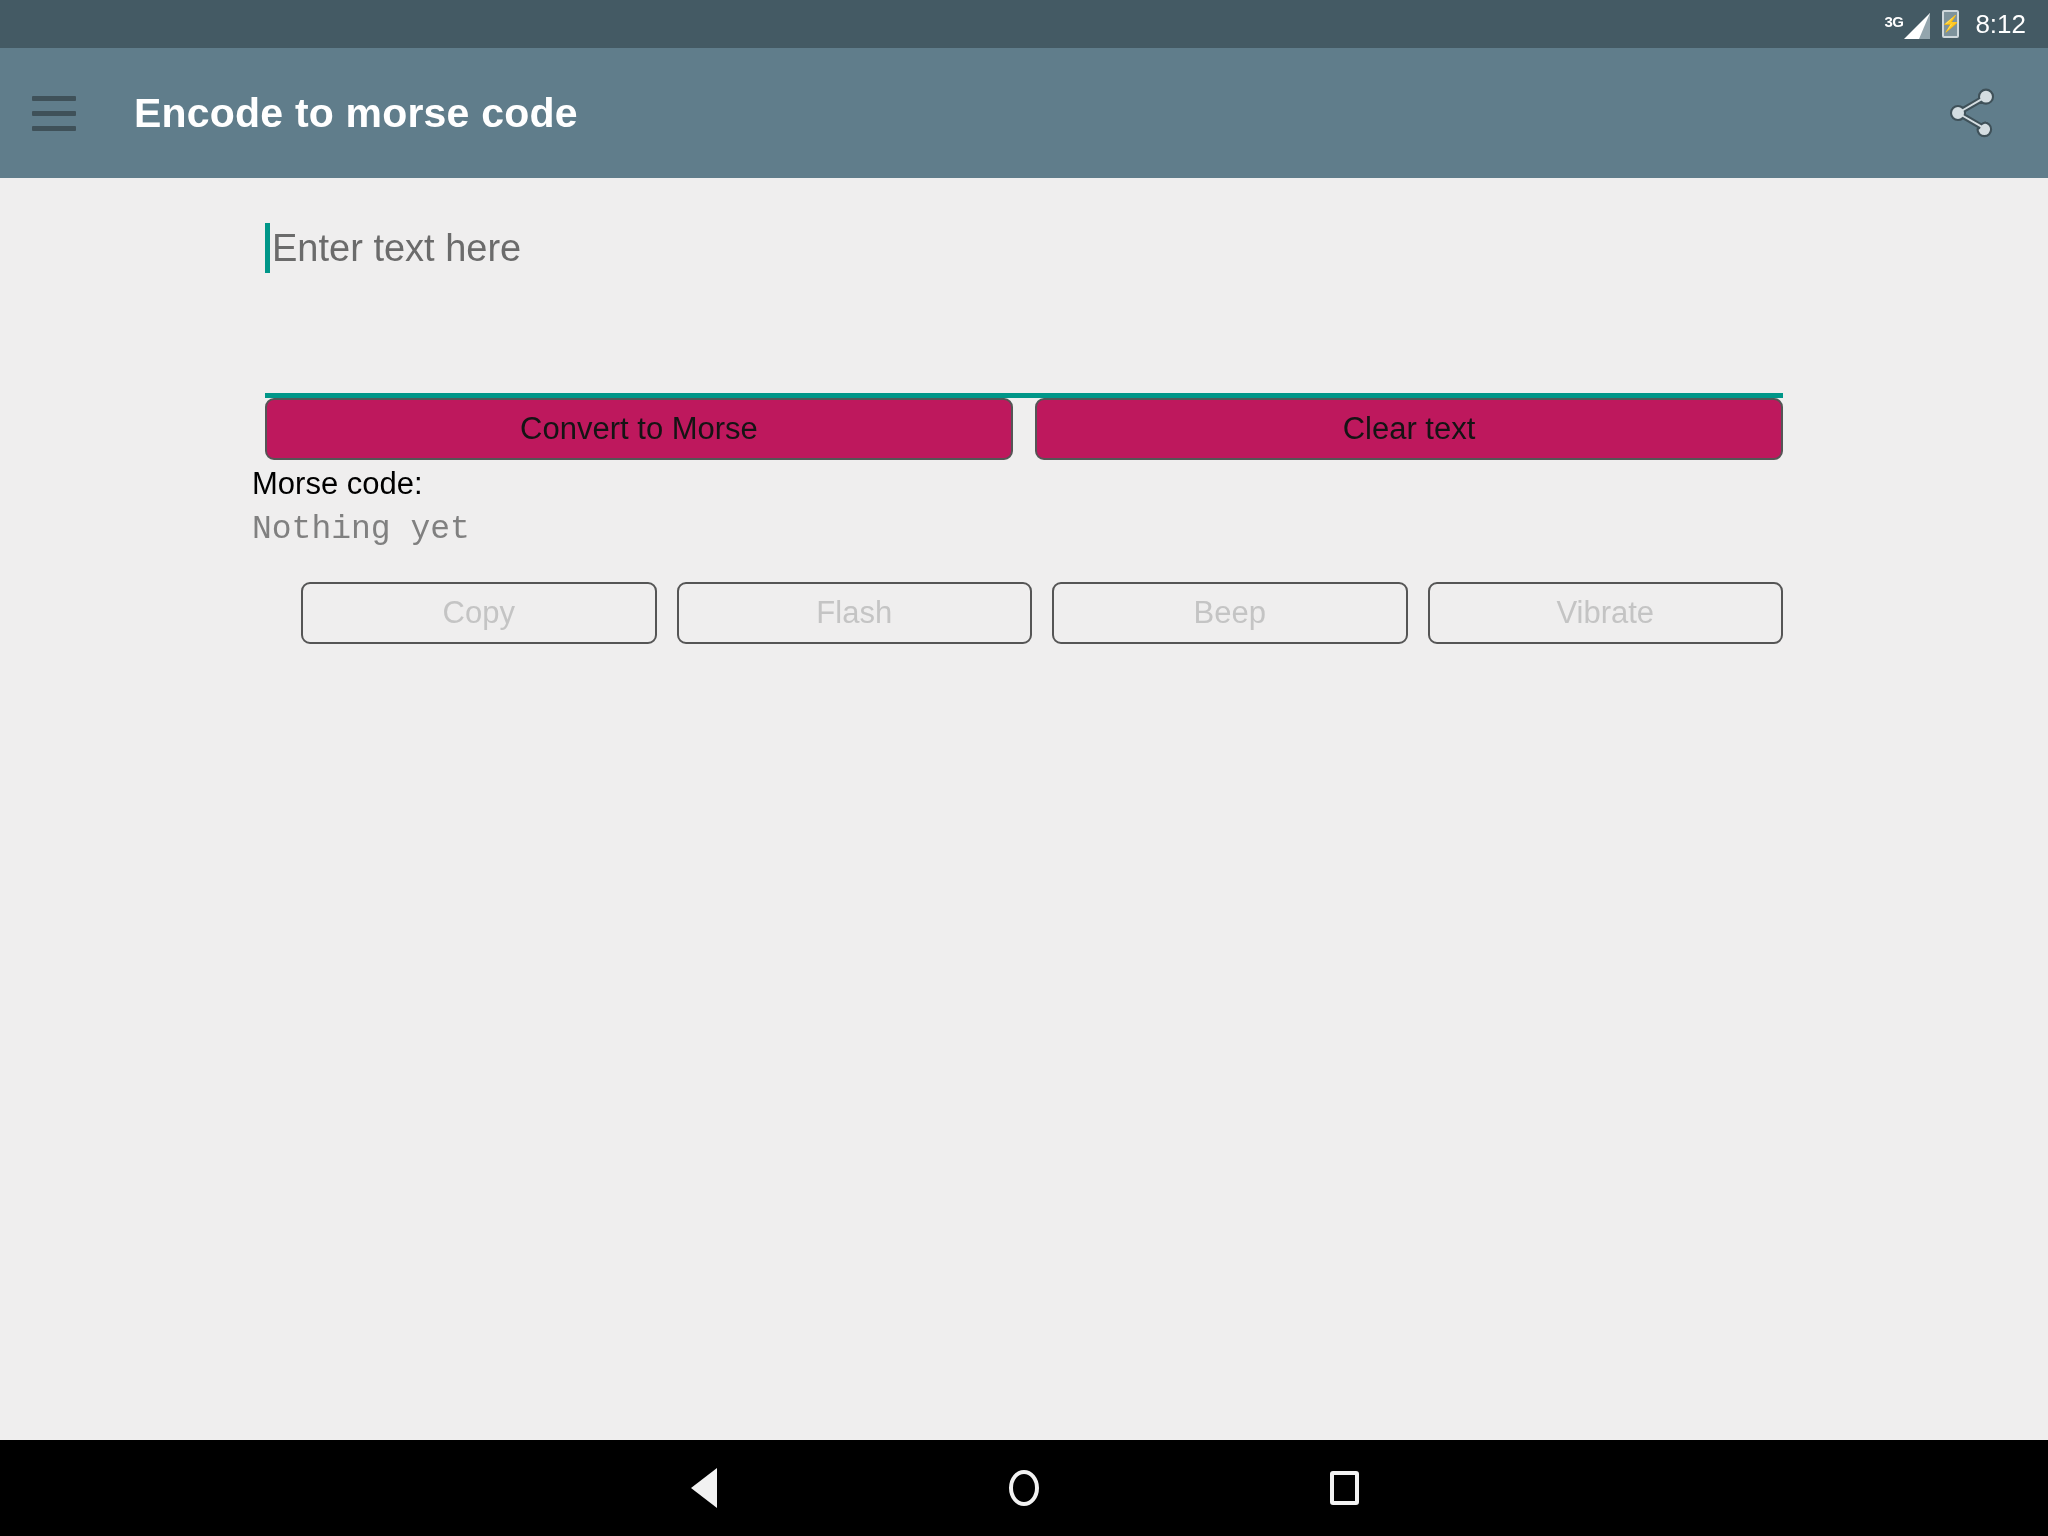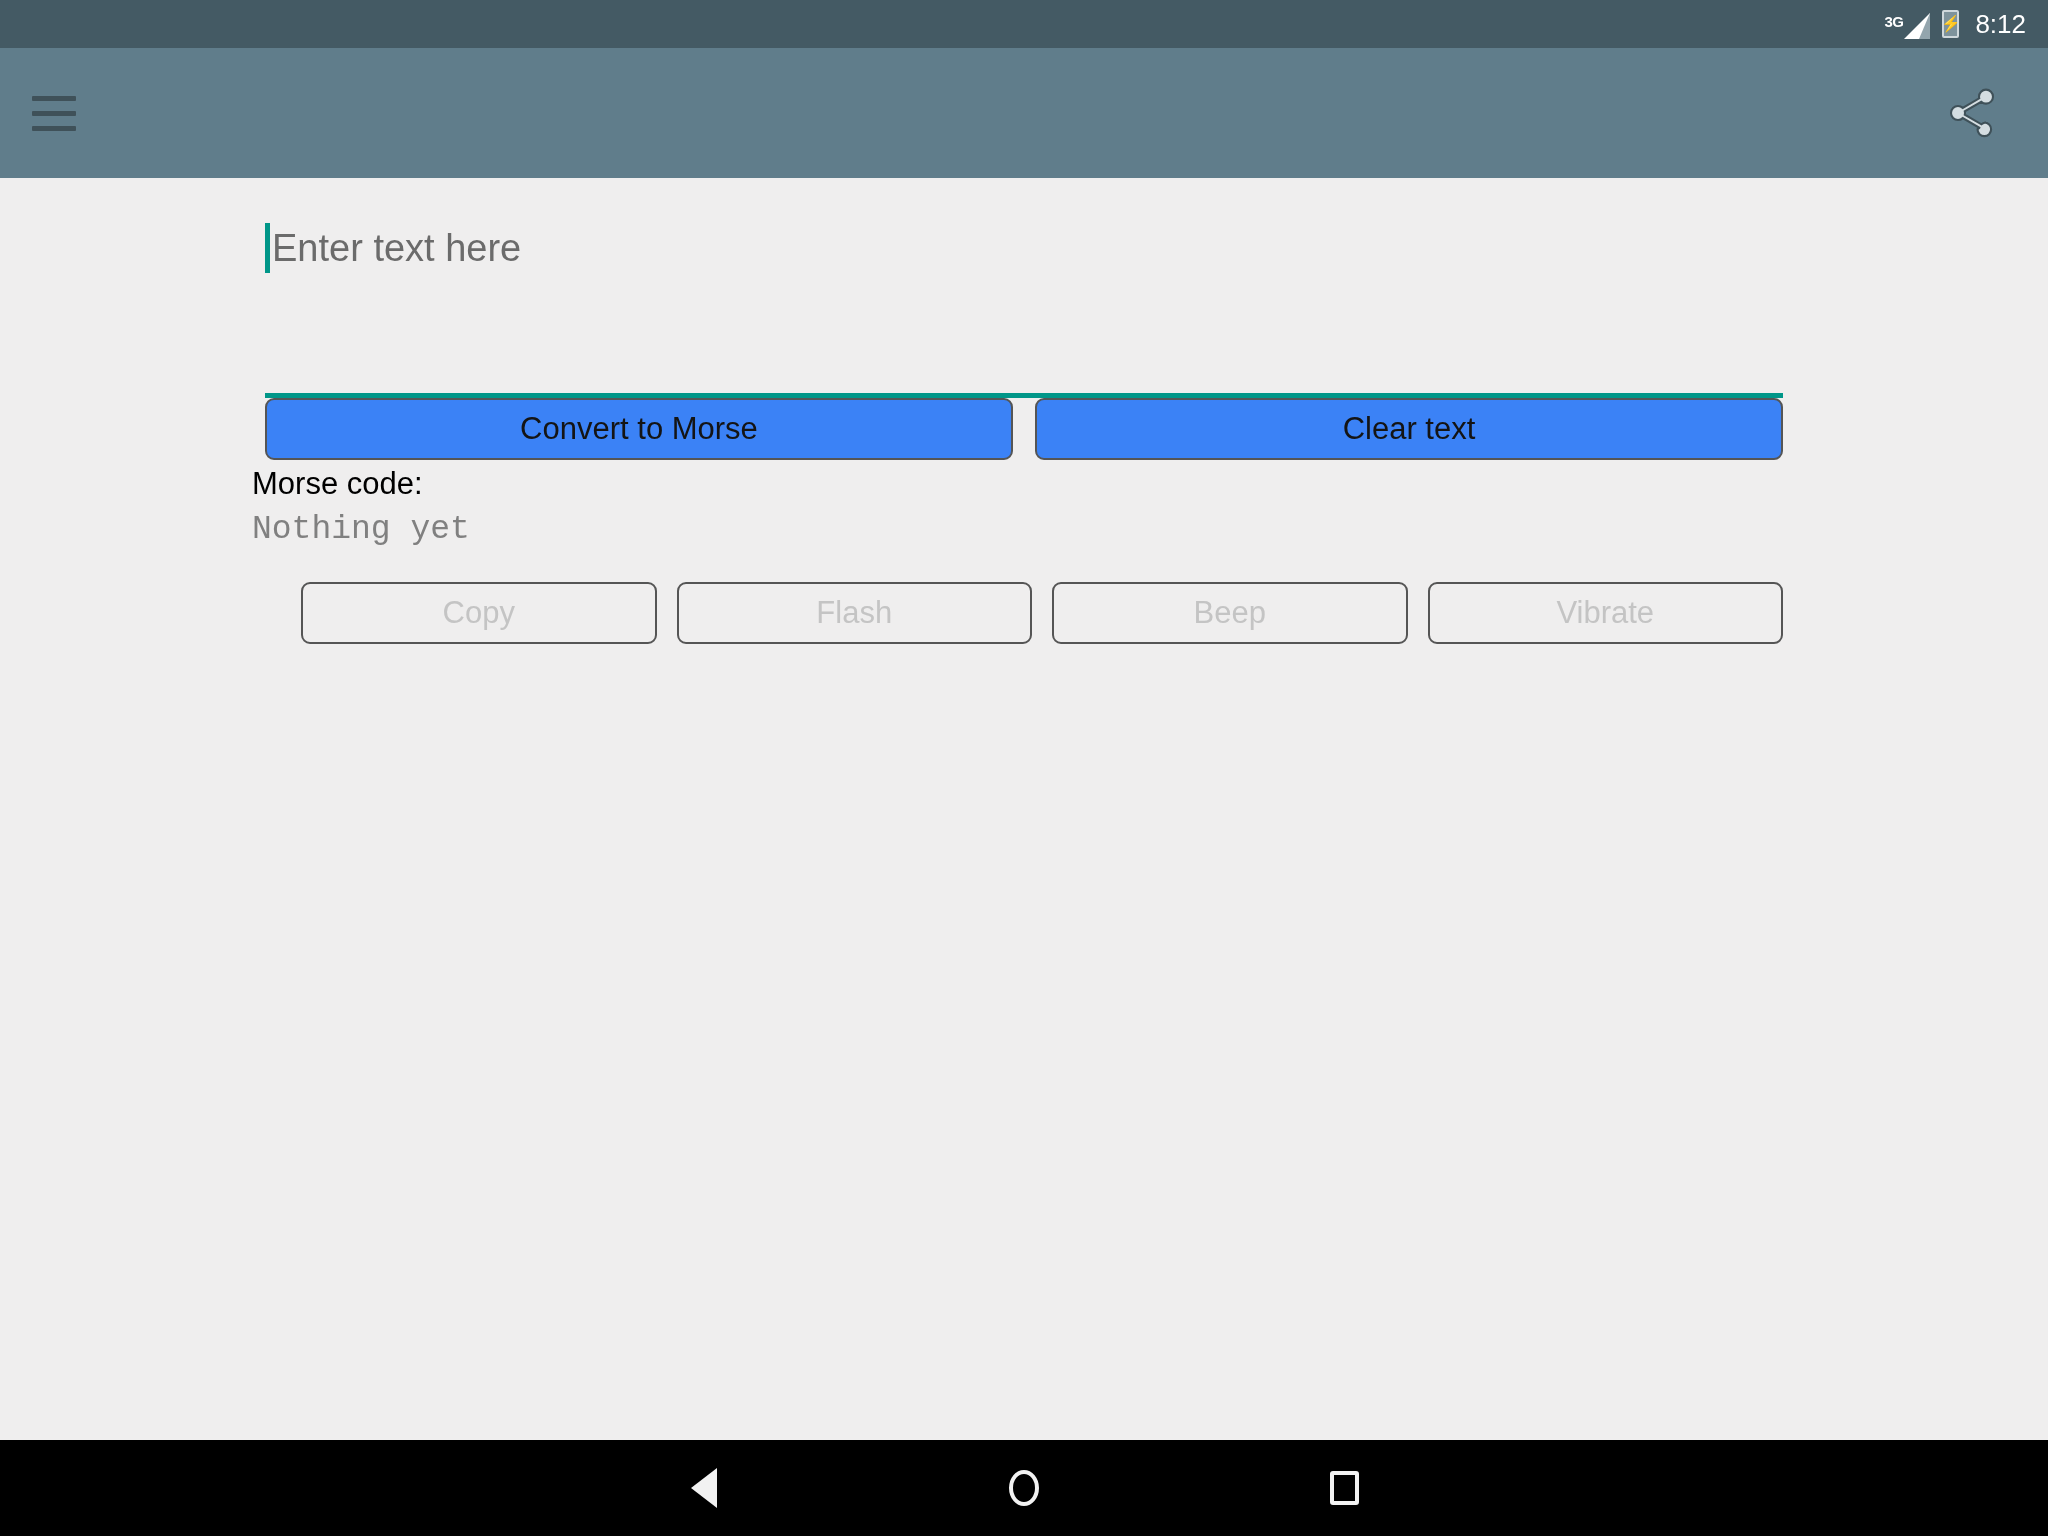--- a/index.html
+++ b/index.html
@@ -197,21 +197,21 @@
     top: 220px;
     width: 1518px;
     display: flex;
     gap: 22px;
   }
   .btn {
     flex: 1;
     height: 62px;
     border: 2px solid #555555;
     border-radius: 9px;
-    background: #3b82f6;
+    background: #be185d;
     display: flex;
     align-items: center;
     justify-content: center;
     font-size: 31px;
     color: #141414;
     font-family: "Liberation Sans", sans-serif;
     cursor: pointer;
   }
 
   
@@ -314,20 +314,21 @@
       <div class="clock">8:12</div>
     </div>
   </div>
 
   <div class="app-bar">
     <div class="menu-btn">
       <span class="bar"></span>
       <span class="bar"></span>
       <span class="bar"></span>
     </div>
+    <div class="app-title">Encode to morse code</div>
     <div class="share-btn">
       <svg width="56" height="56" viewBox="0 0 24 24">
         <path d="M18 16.08c-.76 0-1.44.3-1.96.77L8.91 12.7c.05-.23.09-.46.09-.7s-.04-.47-.09-.7l7.05-4.11c.54.5 1.25.81 2.04.81 1.66 0 3-1.34 3-3s-1.34-3-3-3-3 1.34-3 3c0 .24.04.47.09.7L8.04 9.81C7.5 9.31 6.79 9 6 9c-1.66 0-3 1.34-3 3s1.34 3 3 3c.79 0 1.5-.31 2.04-.81l7.12 4.16c-.05.21-.8.43-.8.65 0 1.61 1.31 2.92 2.92 2.92s2.92-1.31 2.92-2.92-1.31-2.92-2.92-2.92z" fill="#d4dde1" stroke="#3f5159" stroke-width="0.9"></path>
       </svg>
     </div>
   </div>
 
   <div class="content">
 
     <div class="input-zone">

